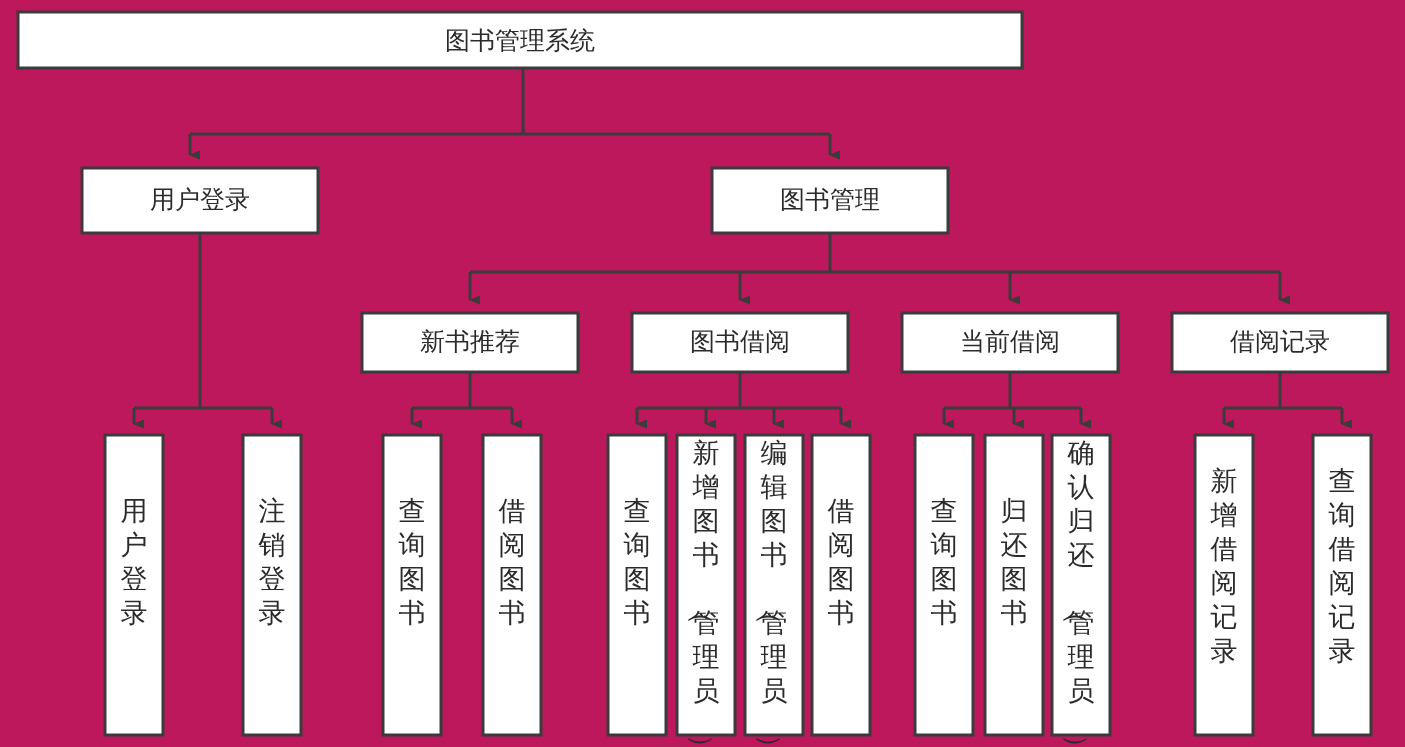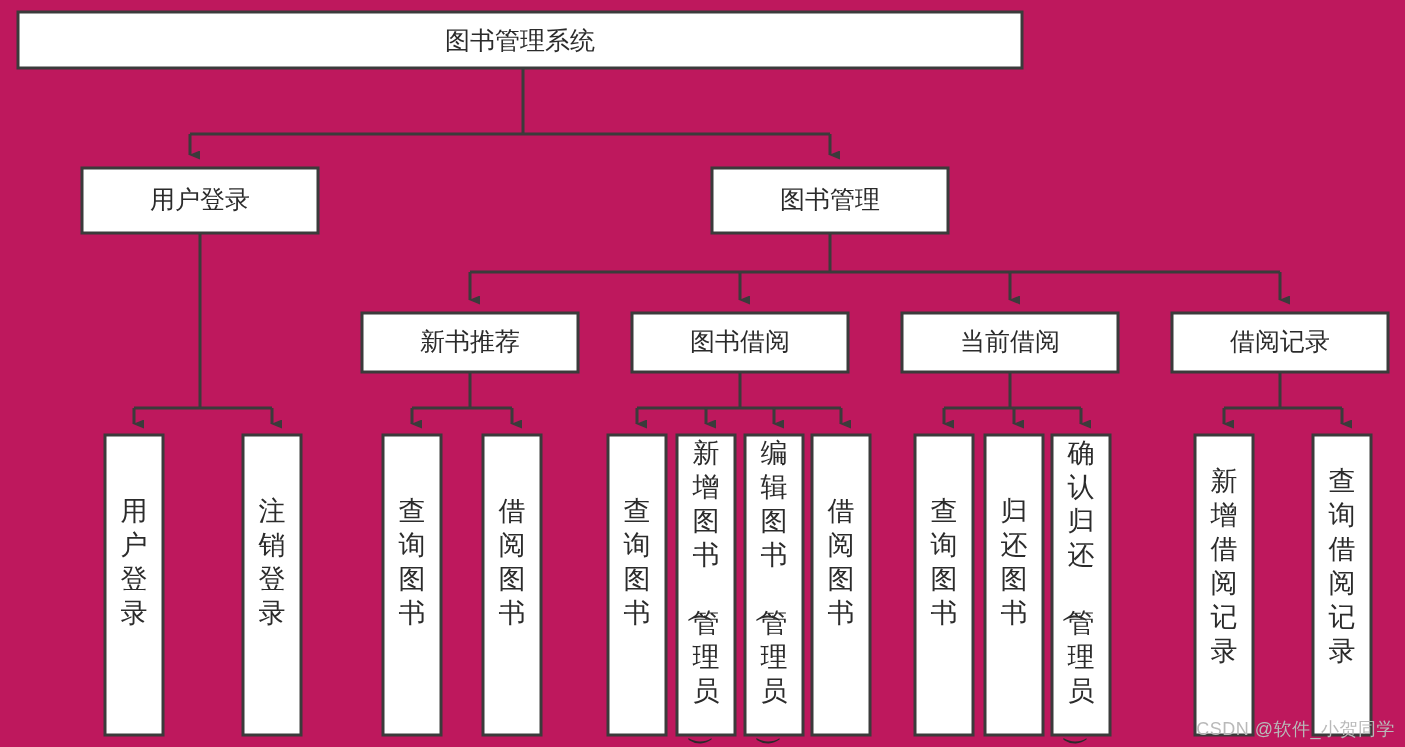--- a/index.html
+++ b/index.html
@@ -206,14 +206,13 @@
     <g>
       <rect class="node-rect" x="1195" y="435" width="58" height="300"></rect>
       <text class="node-label-vertical" x="1224" y="490"><tspan x="1224" y="490">新</tspan><tspan x="1224" y="524">增</tspan><tspan x="1224" y="558">借</tspan><tspan x="1224" y="592">阅</tspan><tspan x="1224" y="626">记</tspan><tspan x="1224" y="660">录</tspan></text>
     </g>
     <g>
       <rect class="node-rect" x="1313" y="435" width="58" height="300"></rect>
       <text class="node-label-vertical" x="1342" y="490"><tspan x="1342" y="490">查</tspan><tspan x="1342" y="524">询</tspan><tspan x="1342" y="558">借</tspan><tspan x="1342" y="592">阅</tspan><tspan x="1342" y="626">记</tspan><tspan x="1342" y="660">录</tspan></text>
     </g>
   </svg>
 
-  <div class="watermark">CSDN @软件_小贺同学</div>
 </div>
 
 </body></html>

